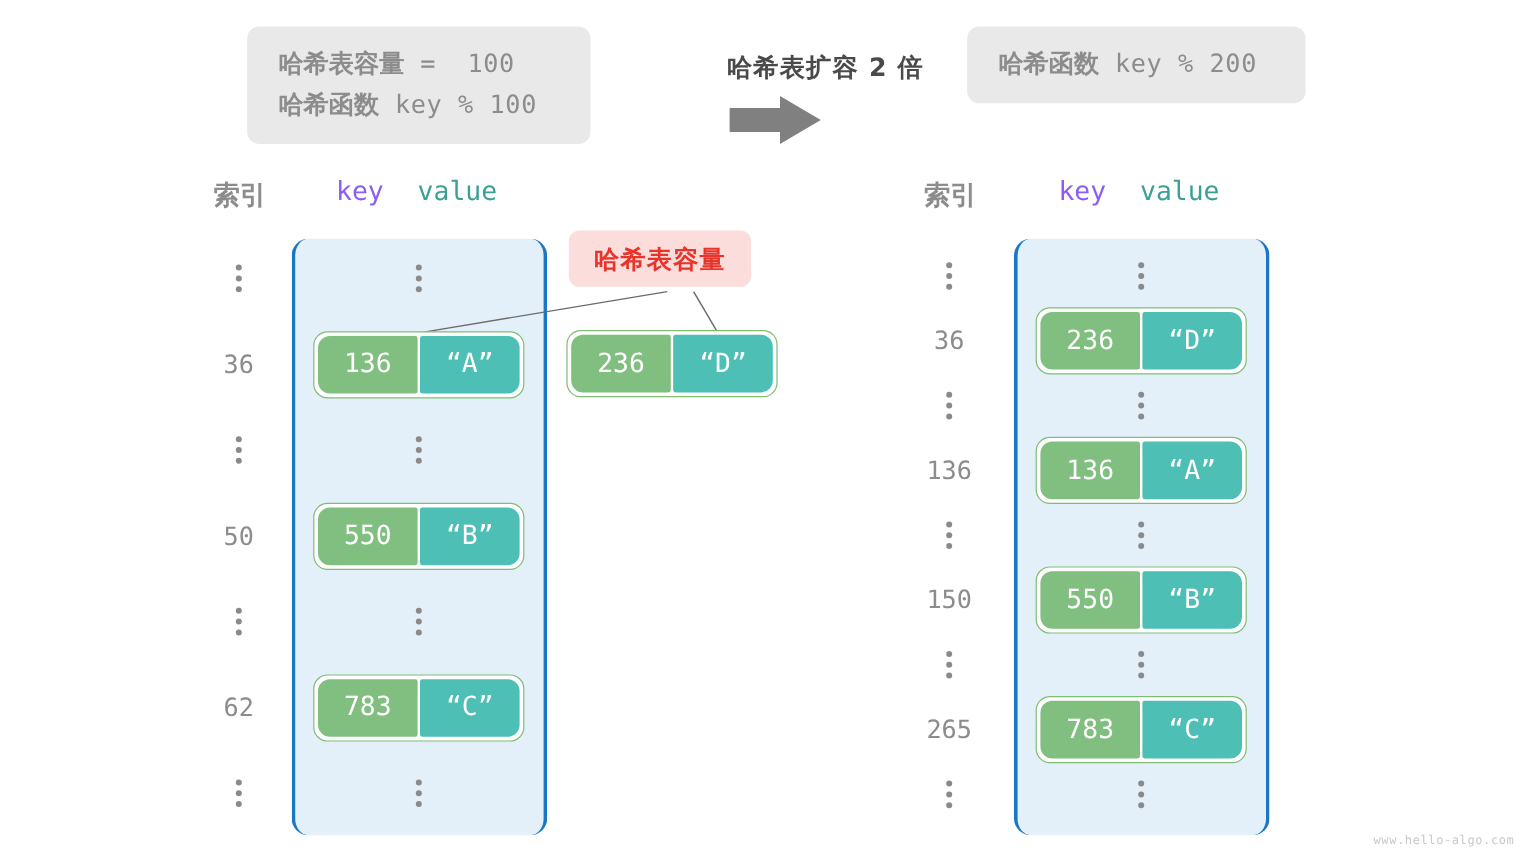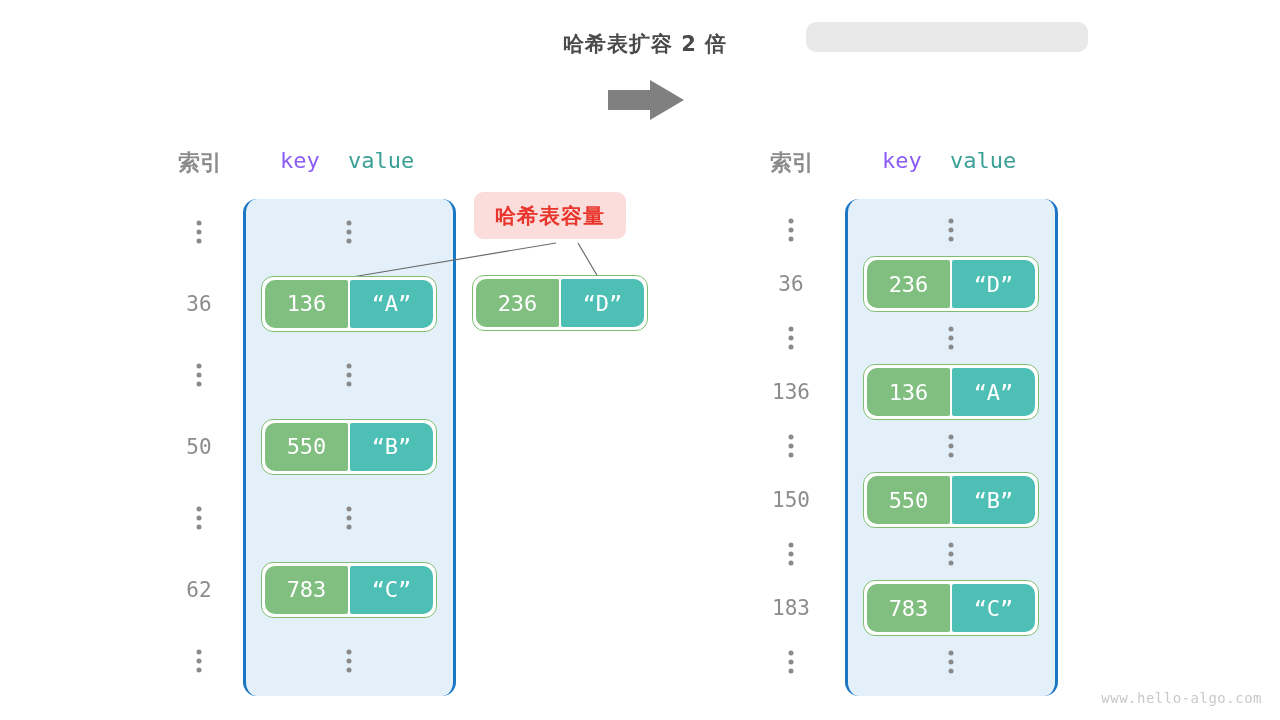--- a/index.html
+++ b/index.html
@@ -44,23 +44,23 @@
     letter-spacing: 0;
   }
 
   #info-left  { left: 206px; top: 22px; width: 286px; }
   #info-right { left: 806px; top: 22px; width: 282px; }
 
   
   #center-caption {
     position: absolute;
     left: 520px;
-    top: 30px;
+    top: 42px;
     width: 250px;
-    text-align: center;
+    text-align: right;
     font-size: 21px;
     font-weight: bold;
     color: #4a4a4a;
     letter-spacing: 1px;
     white-space: pre;
   }
   #arrow-wrap {
     position: absolute;
     left: 600px;
     top: 78px;
@@ -183,32 +183,37 @@
     height: 720px;
     pointer-events: none;
   }
 
   
   #watermark {
     position: absolute;
     right: 18px;
     bottom: 14px;
     font-family: "DejaVu Sans Mono", "Liberation Mono", monospace;
-    font-size: 14px;
+    font-size: 10px;
     color: #c9c9c9;
     letter-spacing: 0.5px;
   }
 </style>
 </head>
 <body>
 
 <div id="stage">
 
+  <div class="info-box" id="info-left">
+    <div class="info-line"><b>哈希表容量</b><span> =  100</span></div>
+    <div class="info-line"><b>哈希函数</b><span> key % 100</span></div>
+  </div>
 
   <div class="info-box" id="info-right">
+    <div class="info-line"><b>哈希函数</b><span> key % 200</span></div>
   </div>
 
   <div id="center-caption">哈希表扩容 2 倍</div>
   <div id="arrow-wrap">
     <svg width="90" height="44" viewBox="0 0 90 44" xmlns="http://www.w3.org/2000/svg">
       <polygon points="8,12 50,12 50,2 84,22 50,42 50,32 8,32" fill="#808080"></polygon>
     </svg>
   </div>
 
   <div class="col-head head-index" style="left:164px; top:148px; width:72px; text-align:center;">索引</div>
@@ -345,21 +350,21 @@
     <div class="vdots" style="left: 791px; top: 554px; position: absolute;">
       <i></i>
       <i></i>
       <i></i>
     </div>
     <div class="vdots" style="left: 951px; top: 554px; position: absolute;">
       <i></i>
       <i></i>
       <i></i>
     </div>
-    <div class="idx-cell" style="left: 751px; top: 608px;">183</div>
+    <div class="idx-cell" style="left: 751px; top: 608px;">265</div>
     <div class="entry" style="left: 951px; top: 608px;">
       <div class="cell key">783</div>
       <div class="cell val">“C”</div>
     </div>
     <div class="vdots" style="left: 791px; top: 662px; position: absolute;">
       <i></i>
       <i></i>
       <i></i>
     </div>
     <div class="vdots" style="left: 951px; top: 662px; position: absolute;">

